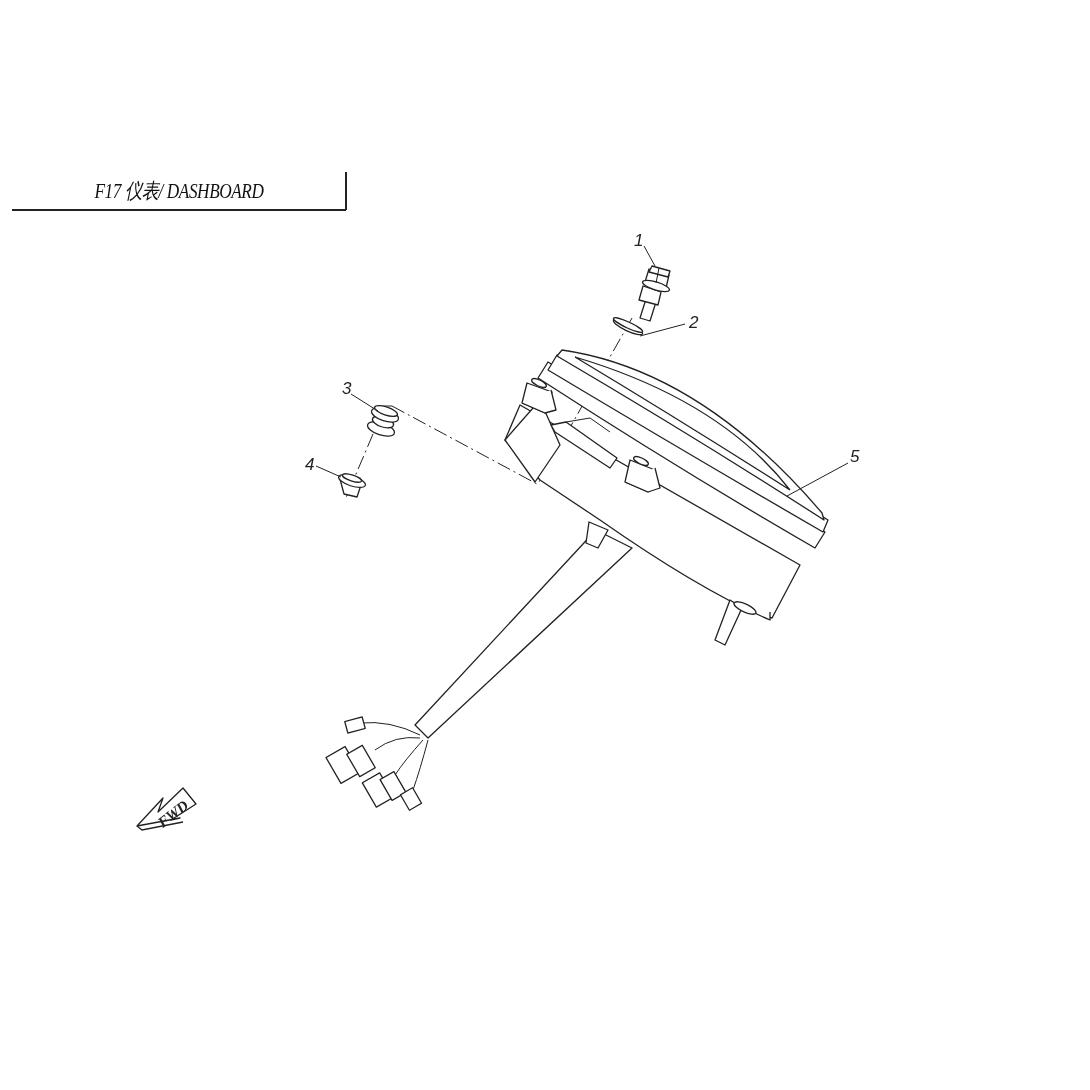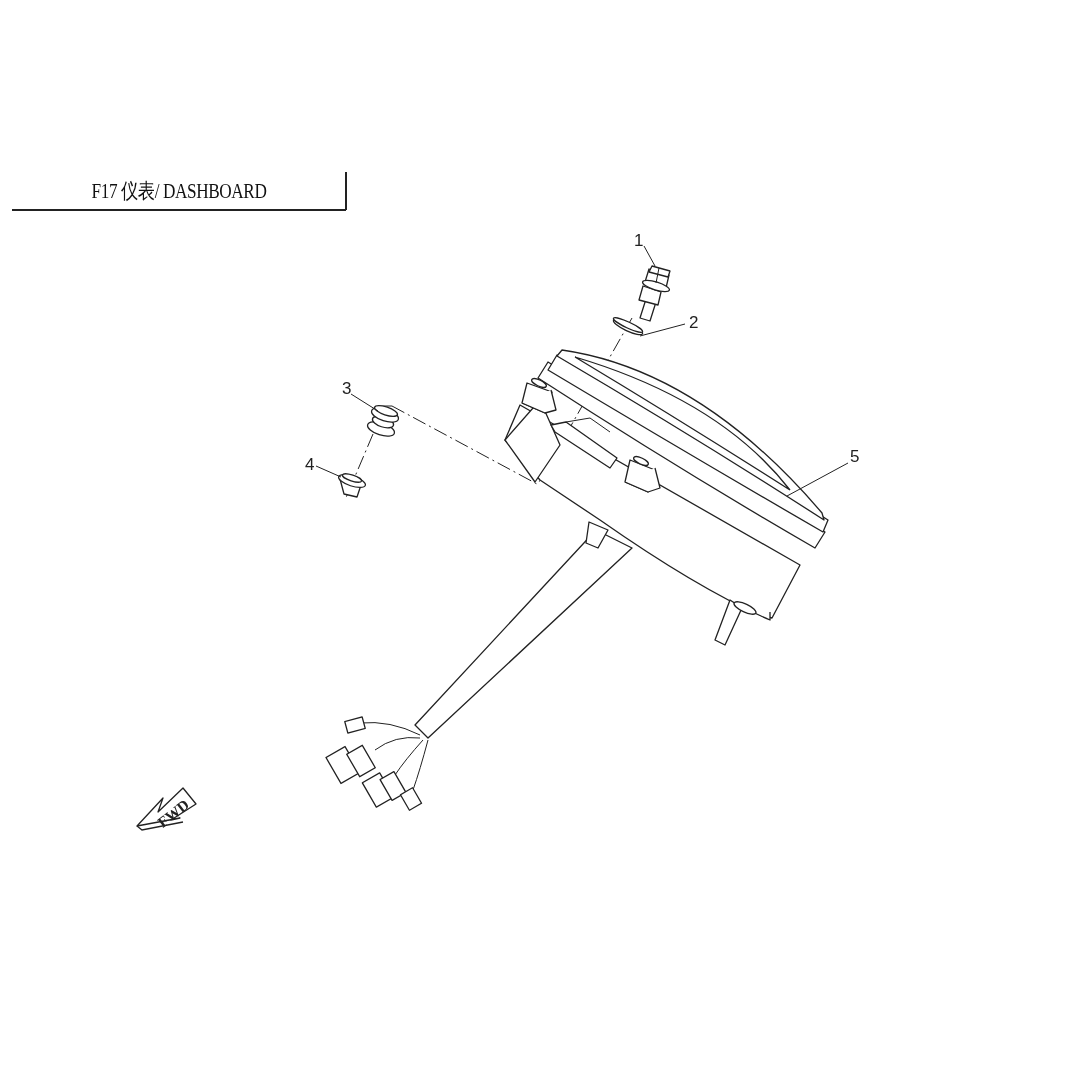--- a/index.html
+++ b/index.html
@@ -1,16 +1,16 @@
 <!DOCTYPE html>
 <html><head>
 <meta charset="utf-8">
 <style>
   html, body { margin:0; padding:0; background:#ffffff; }
-  .page { position:relative; width:1090px; height:1090px; background:#ffffff; overflow:hidden; }
+  .page { position:relative; width:1090px; height:1090px; background:#ffffff; overflow:hidden;font-style:italic; }
   .title { position:absolute; left:12px; top:172px; width:334px; height:38px; }
   .title-text { position:absolute; left:0; top:5px; width:334px; text-align:center;
     font-family:"Liberation Serif", serif; font-size:21px; color:#111; letter-spacing:-0.5px;
     transform:scaleX(0.82); transform-origin:center; }
   .title-underline { position:absolute; left:0; top:37px; width:334px; height:1.5px; background:#222; }
   .title-tick { position:absolute; left:333px; top:0; width:1.5px; height:38px; background:#222; }
   svg.drawing { position:absolute; left:0; top:0; }
   .callout { font-family:"Liberation Sans", sans-serif; font-size:17px; fill:#222; }
   .ln { fill:#fff; stroke:#222; stroke-width:1.3; stroke-linejoin:round; }
   .ln-nofill { fill:none; stroke:#222; stroke-width:1.3; }

